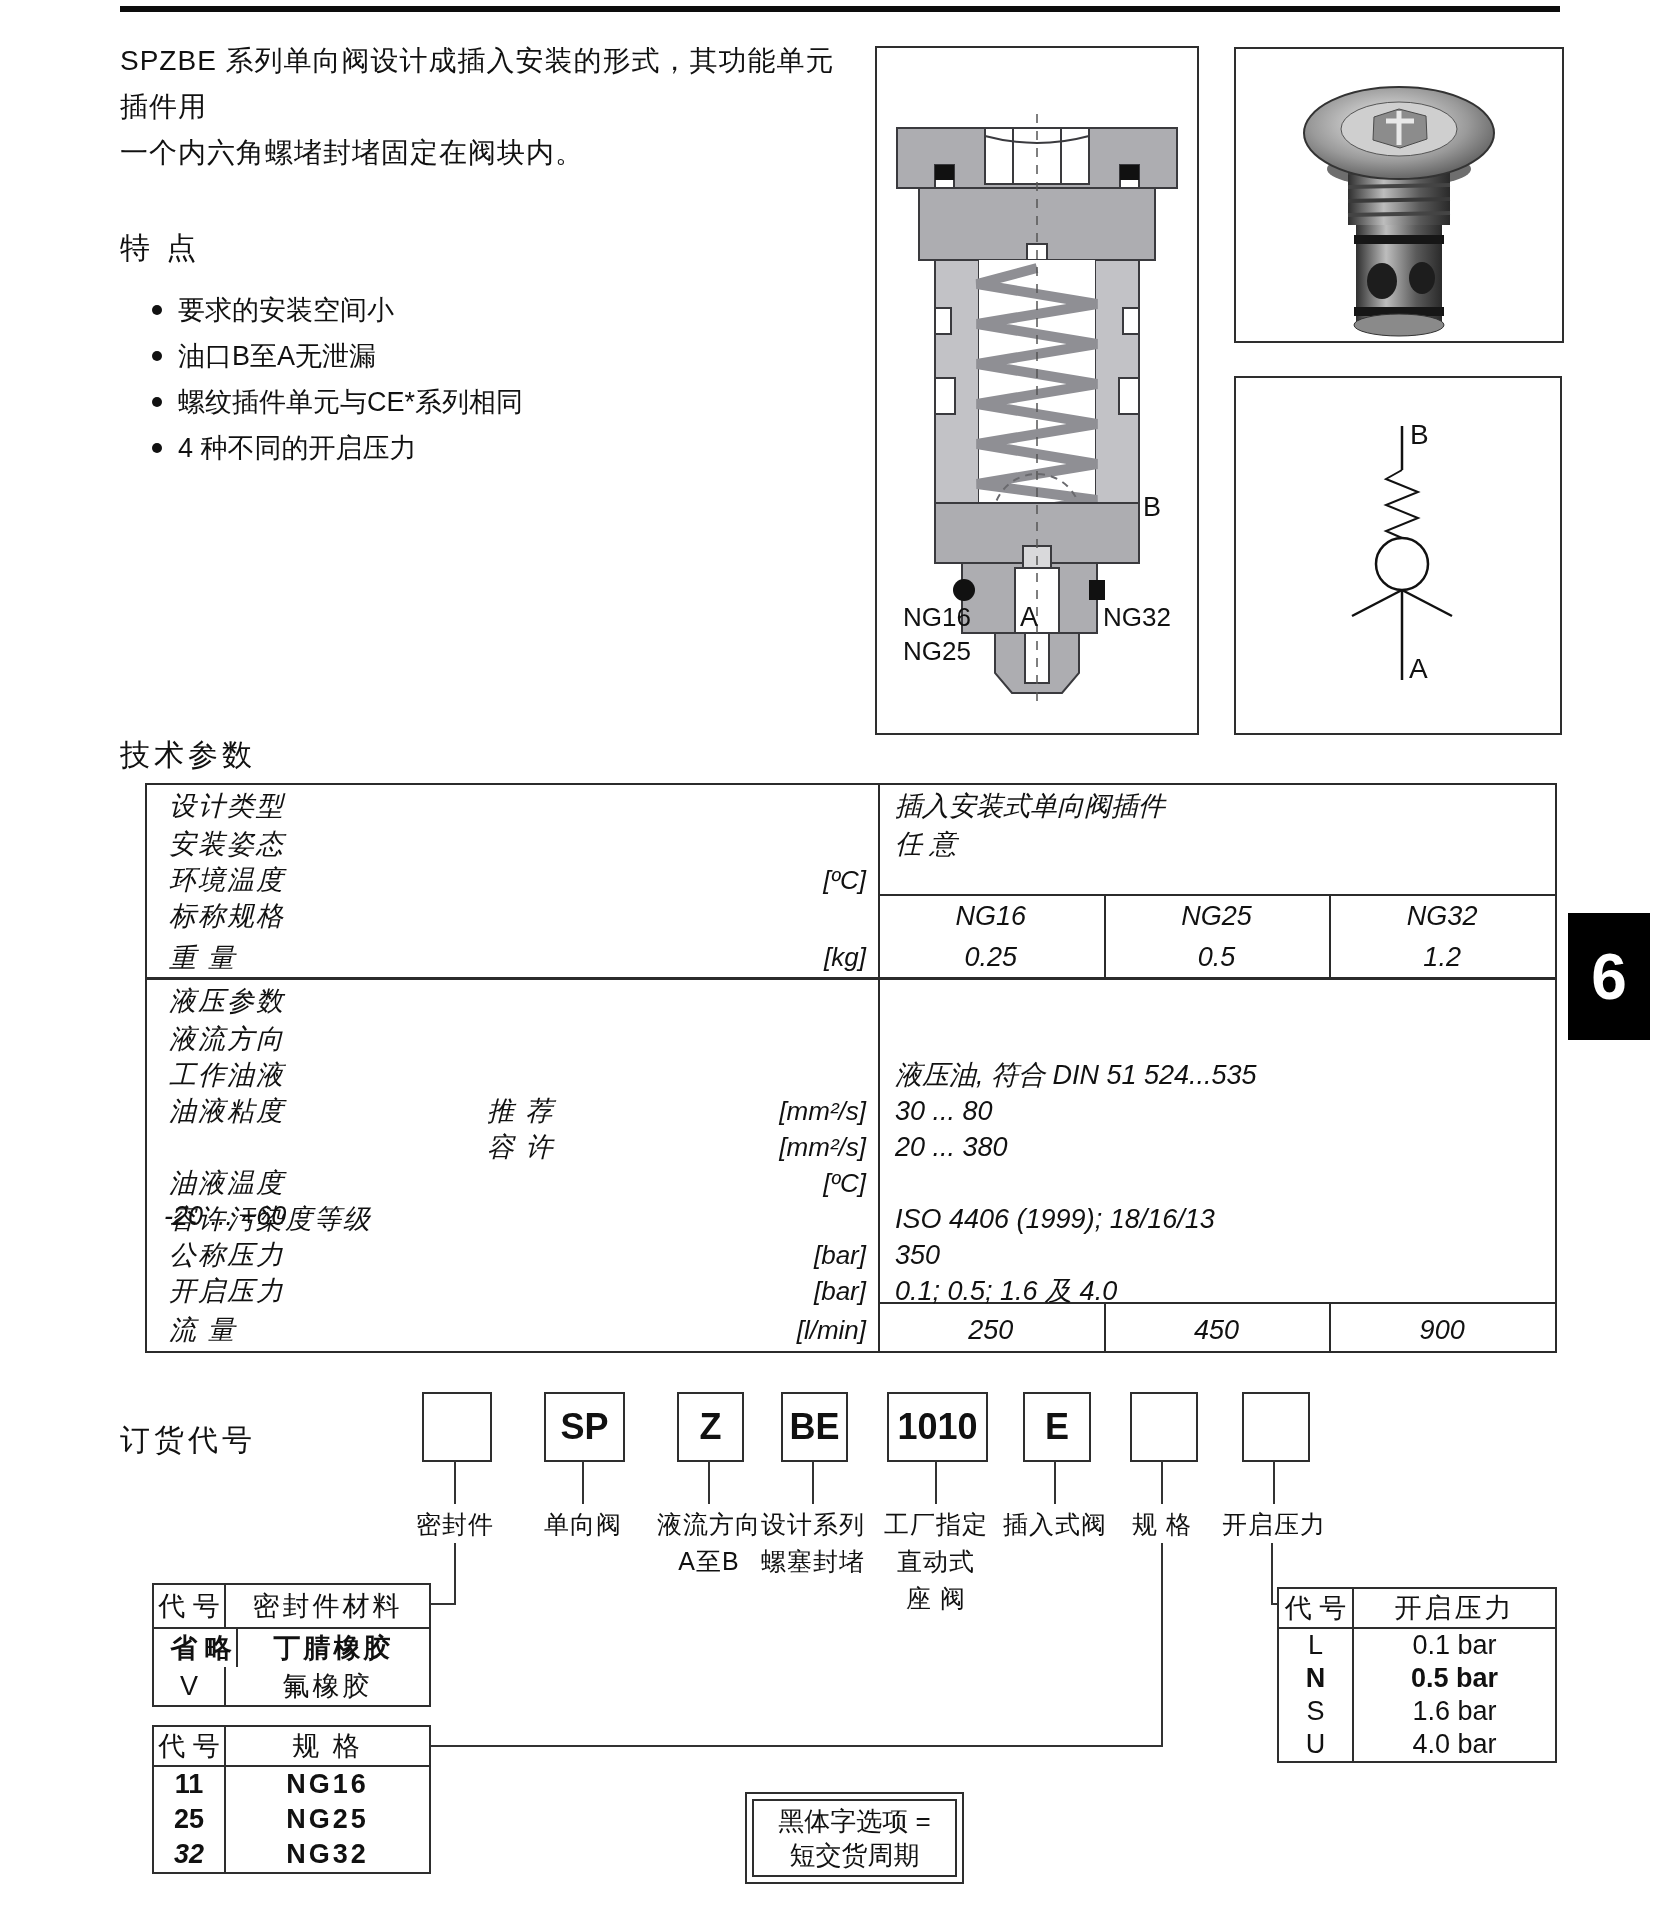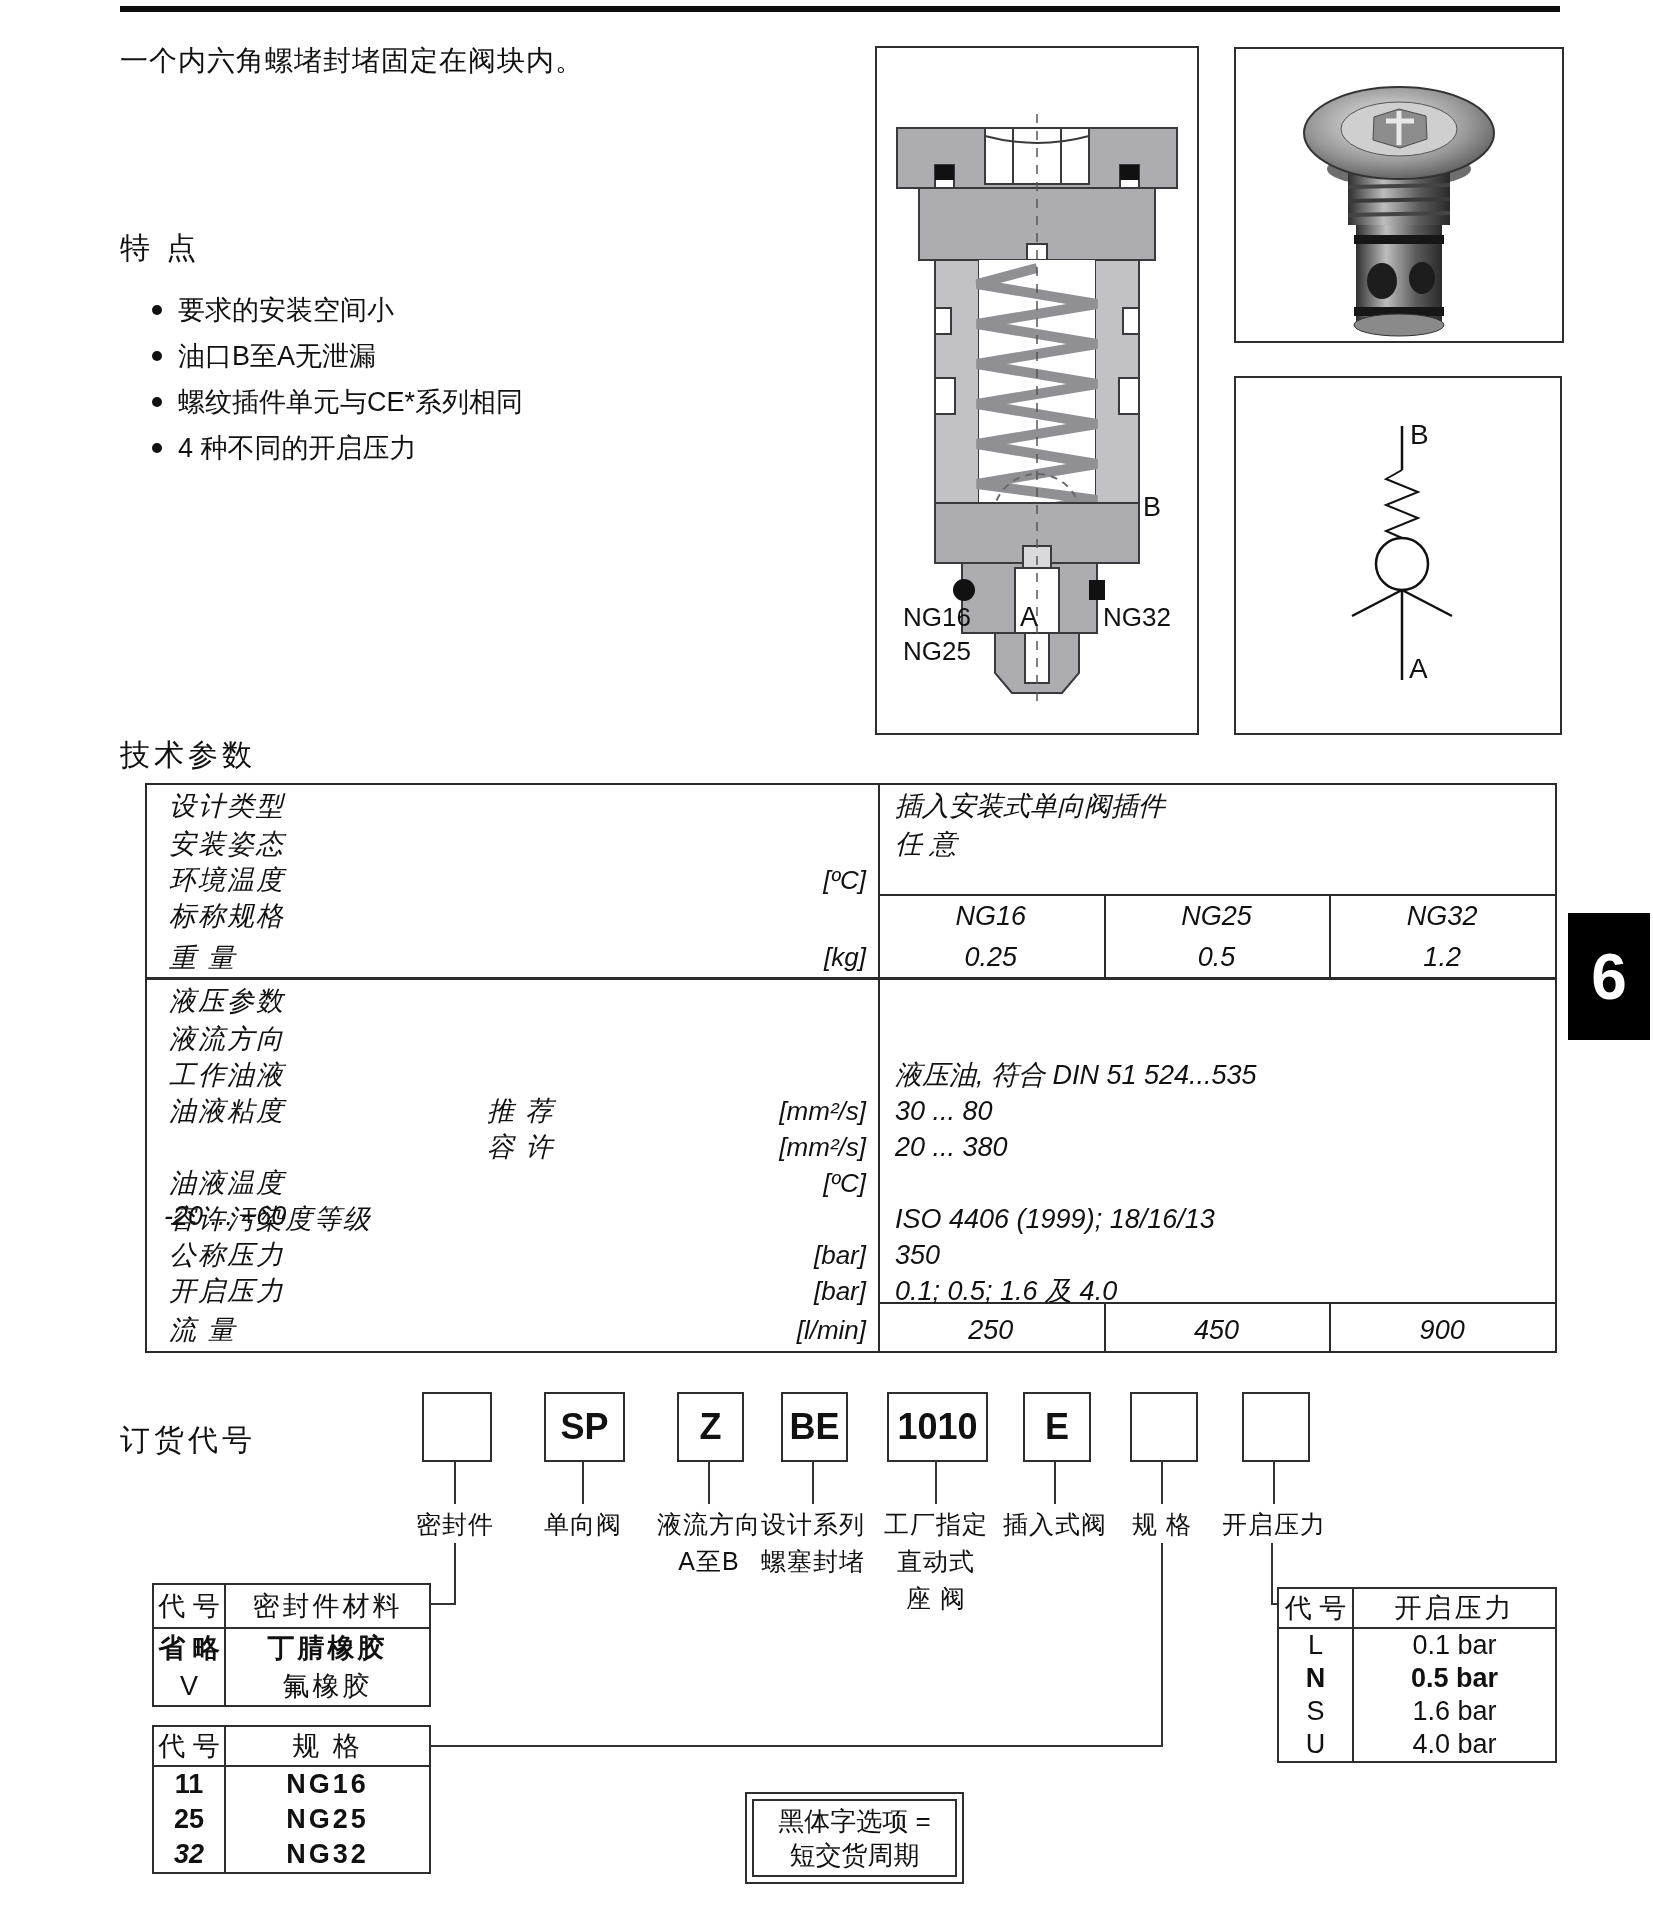--- a/index.html
+++ b/index.html
@@ -43,20 +43,21 @@
   svg text{font-family:"Liberation Sans","DejaVu Sans",sans-serif;}
 </style>
 </head>
 <body>
 
 <div class="page">
 
   <div class="abs rule" style="left:120px;top:6px;width:1440px;height:6px;"></div>
 
   <div class="abs intro" style="left:120px;top:38px;width:720px;">
+    <div>SPZBE 系列单向阀设计成插入安装的形式，其功能单元插件用</div>
     <div>一个内六角螺堵封堵固定在阀块内。</div>
   </div>
 
   <div class="abs h1" style="left:120px;top:228px;">特 点</div>
   <div class="abs bullet" style="left:152px;top:292px;">
     <span class="dot"></span>
       <span>要求的安装空间小</span>
     </div>
   <div class="abs bullet" style="left:152px;top:338px;">
     <span class="dot"></span>
@@ -367,21 +368,21 @@
   <div class="conn" style="left:427px;top:1745px;width:736px;height:2px;"></div>
   <div class="conn" style="left:1271px;top:1543px;width:2px;height:62px;"></div>
   <div class="conn" style="left:1271px;top:1603px;width:8px;height:2px;"></div>
 
   <div class="mtab" style="left:152px;top:1583px;width:275px;">
     <div class="mhead" style="height:42px;">
       <div class="mc1" style="width:70px;">代 号</div>
       <div class="mc2">密封件材料</div>
     </div>
     <div class="mrow" style="height:38px;">
-      <div class="mc1 b" style="width:70px;">省 略</div>
+      <div class="mc1 b" style="width:70px;margin-left:12px;">省 略</div>
       <div class="mc2 b">丁腈橡胶</div>
     </div>
     <div class="mrow" style="height:38px;">
       <div class="mc1" style="width:70px;">V</div>
       <div class="mc2">氟橡胶</div>
     </div>
   </div>
 
   <div class="mtab" style="left:152px;top:1725px;width:275px;">
     <div class="mhead" style="height:38px;">

